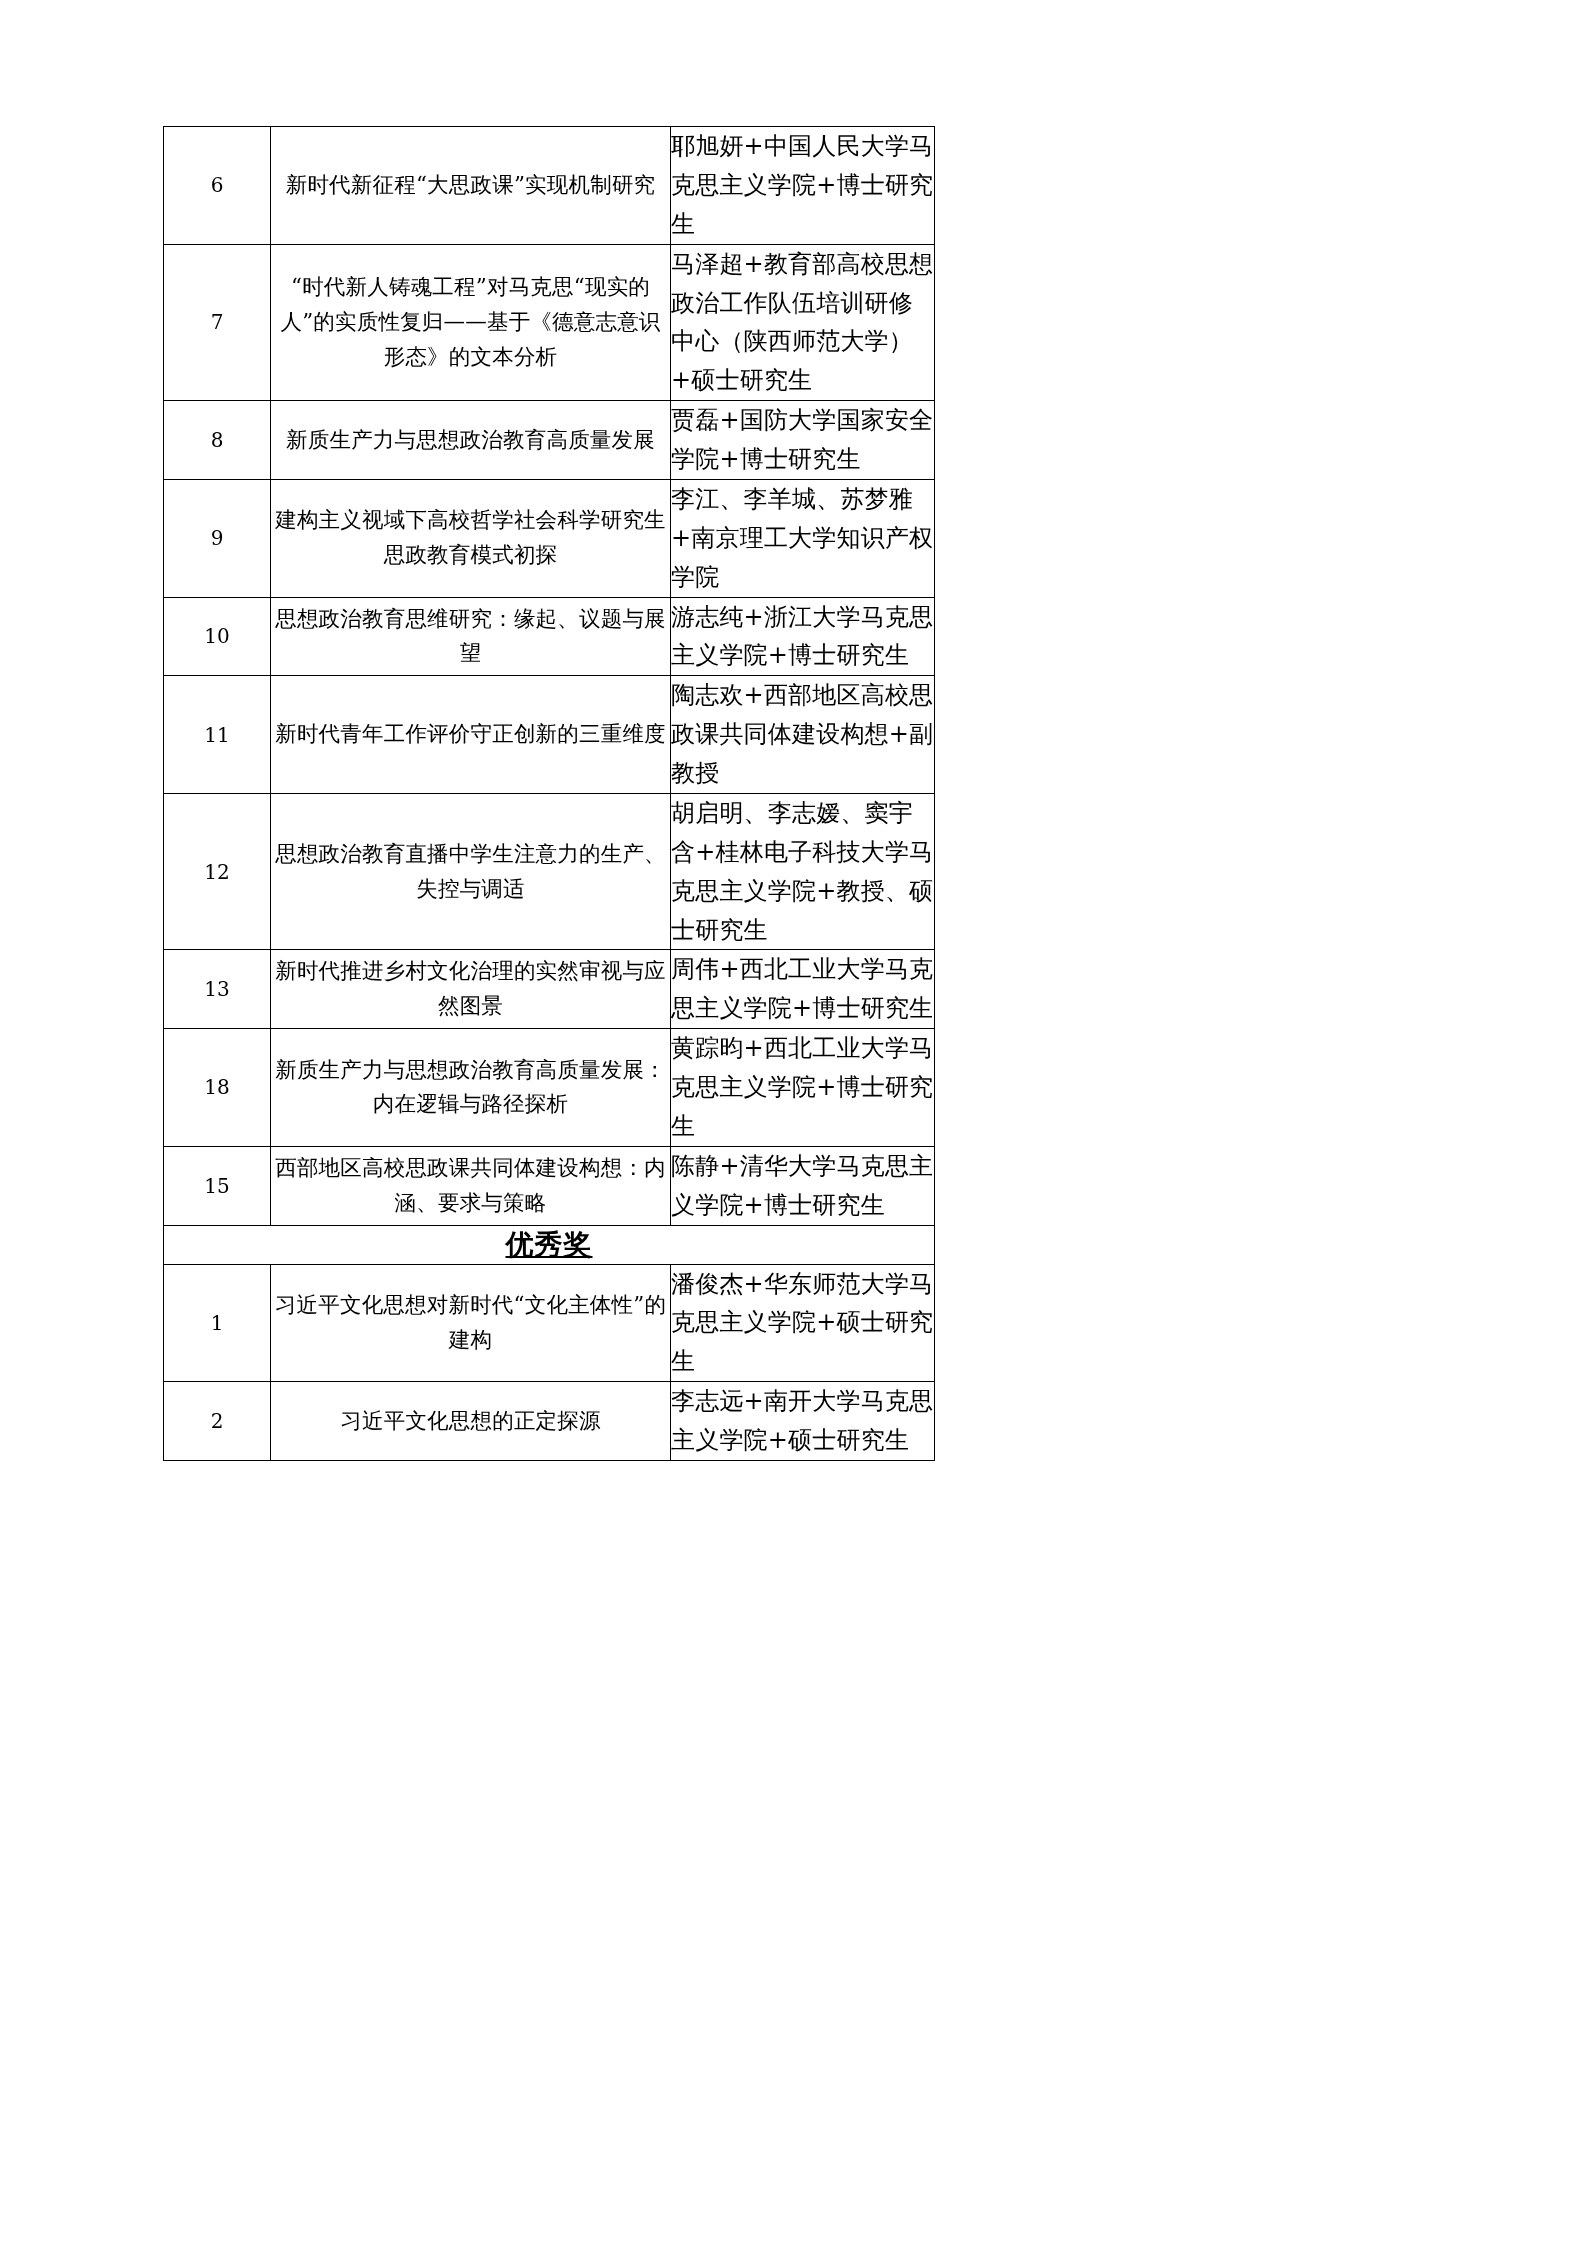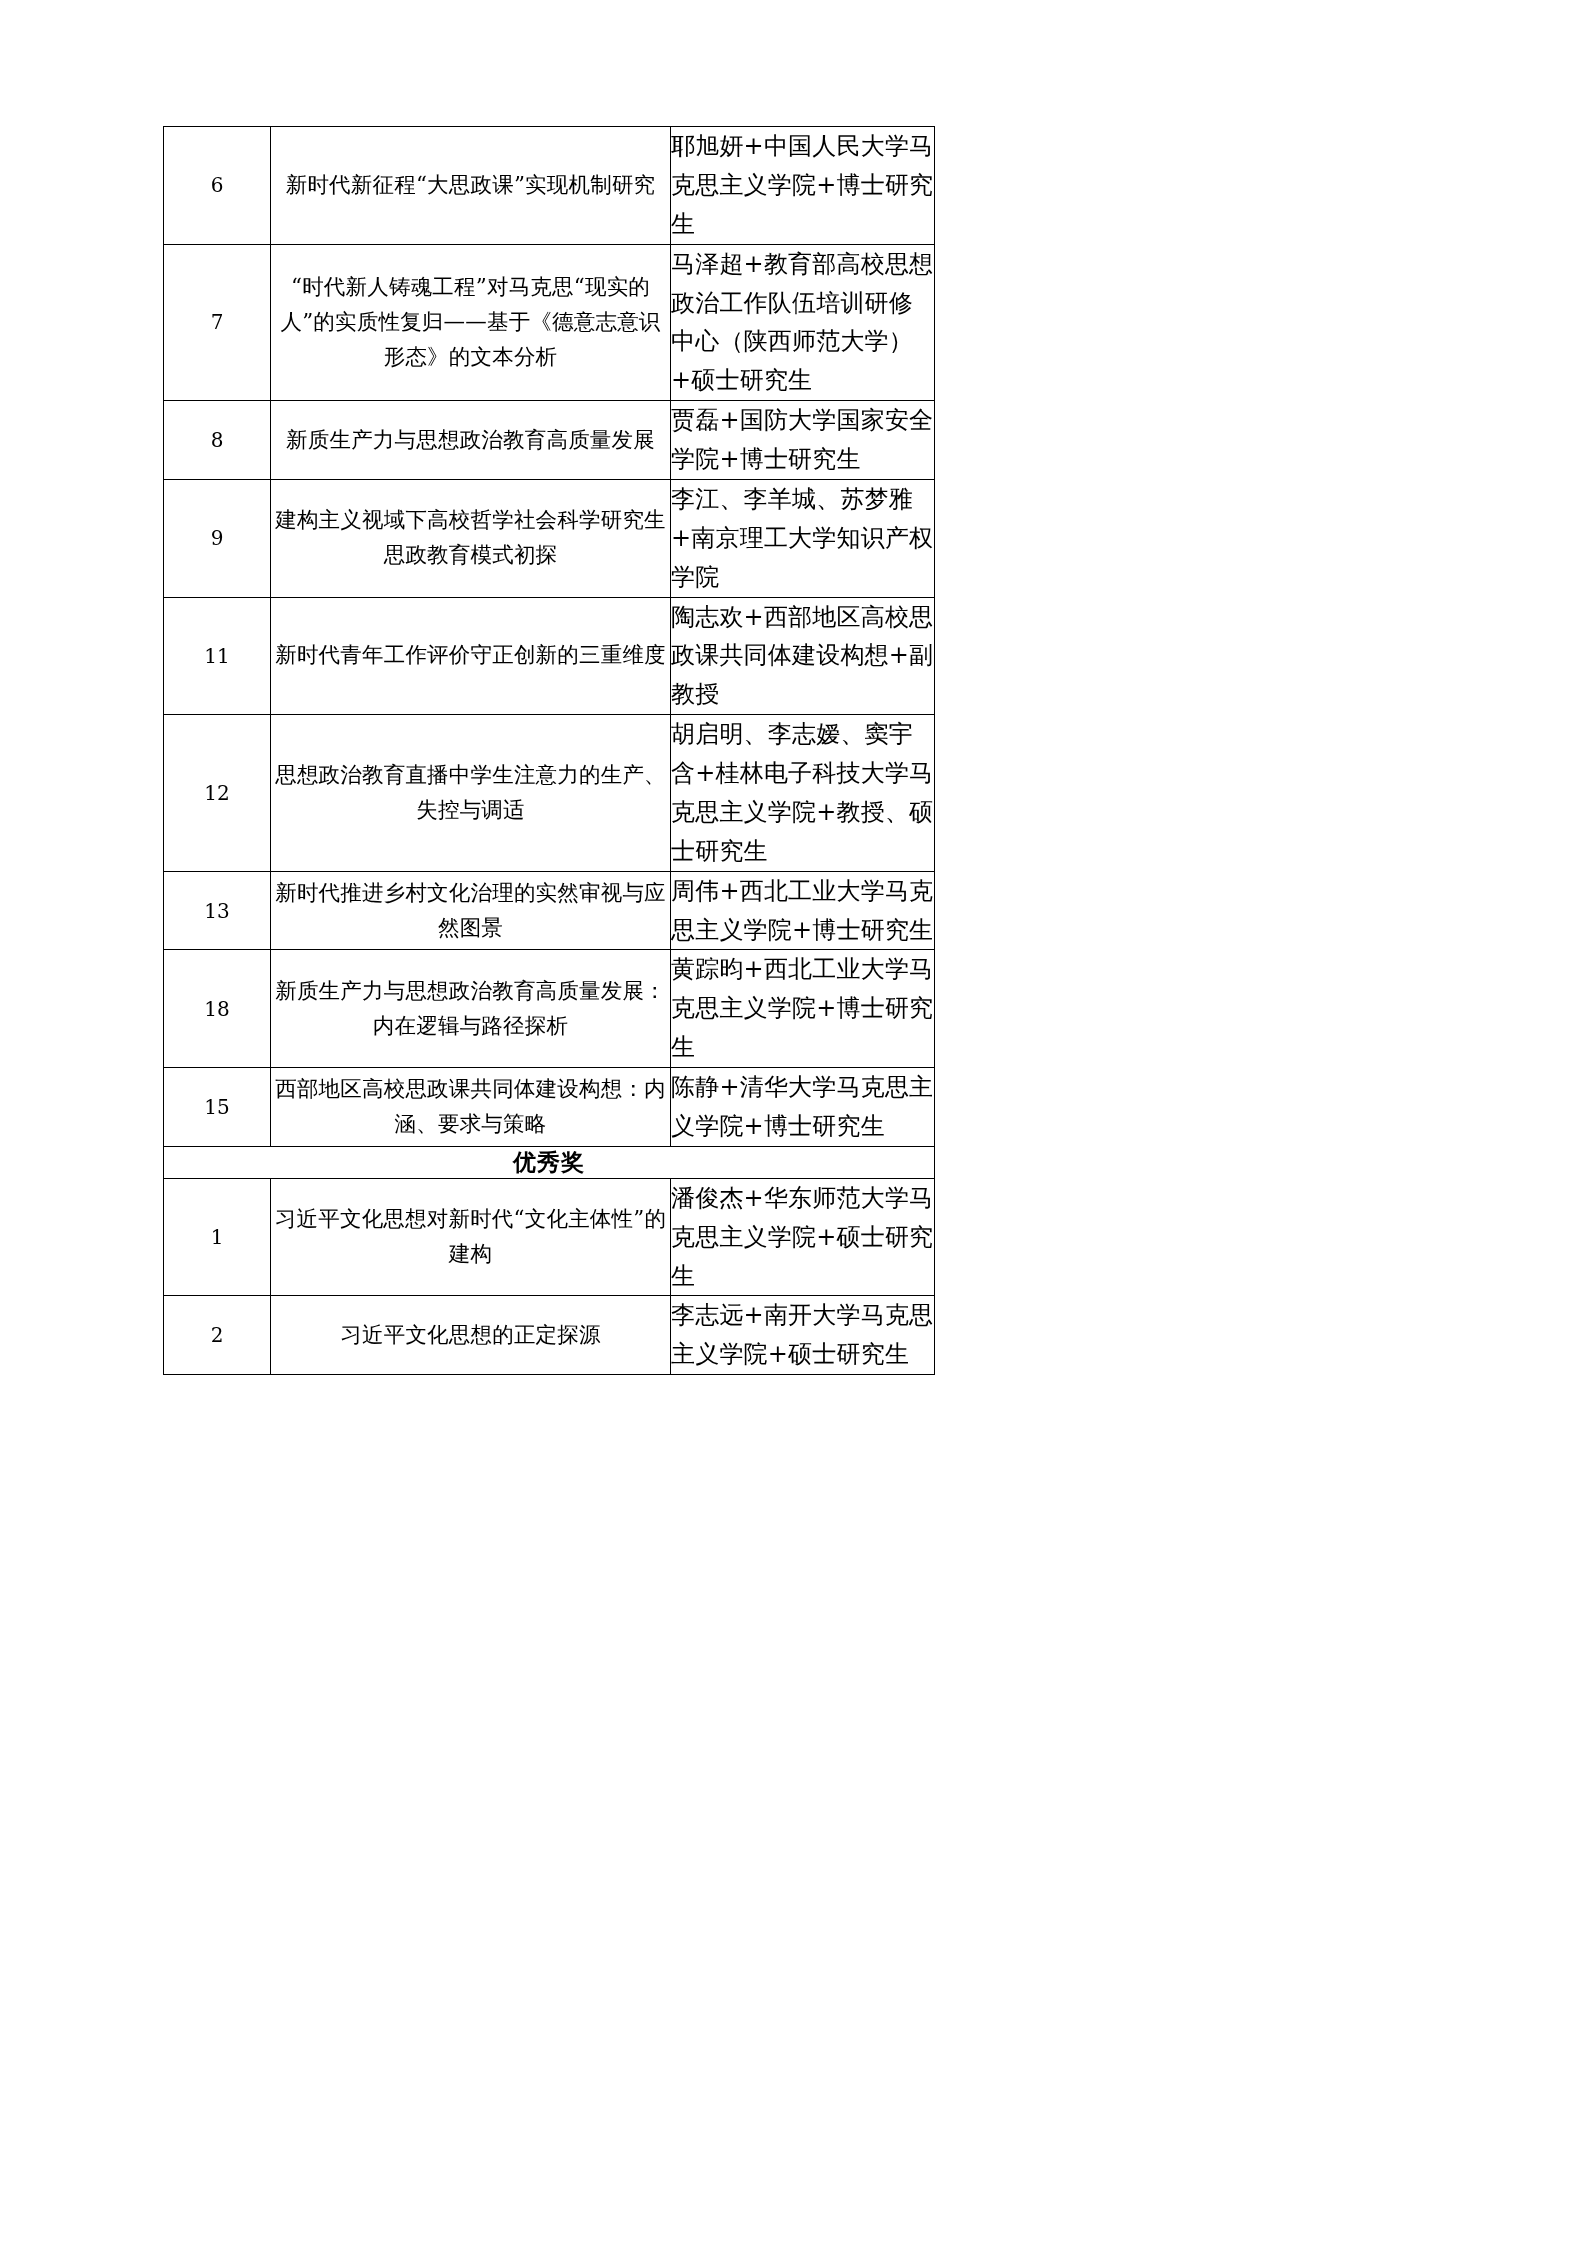--- a/index.html
+++ b/index.html
@@ -56,24 +56,25 @@
   }
   .cell-author {
     text-align: left;
     font-size: 24px;
     line-height: 1.62;
     padding: 11px 8px 11px 9px;
     letter-spacing: 0.2px;
   }
   .section-row td {
     text-align: center;
-    font-size: 23px;
+    font-size: 28px;
     font-weight: bold;
     padding: 14px 0 14px 0;
     letter-spacing: 1px;
+    text-decoration: underline;
   }
 </style>
 </head>
 <body>
 
 <div class="page">
   <div class="table-wrap">
     <table class="award-table">
       <colgroup>
         <col class="c-num">
@@ -93,20 +94,25 @@
           </tr>
           <tr>
             <td class="cell-num">8</td>
             <td class="cell-title">新质生产力与思想政治教育高质量发展</td>
             <td class="cell-author">贾磊+国防大学国家安全学院+博士研究生</td>
           </tr>
           <tr>
             <td class="cell-num">9</td>
             <td class="cell-title">建构主义视域下高校哲学社会科学研究生思政教育模式初探</td>
             <td class="cell-author">李江、李羊城、苏梦雅+南京理工大学知识产权学院</td>
+          </tr>
+          <tr>
+            <td class="cell-num">10</td>
+            <td class="cell-title">思想政治教育思维研究：缘起、议题与展望</td>
+            <td class="cell-author">游志纯+浙江大学马克思主义学院+博士研究生</td>
           </tr>
           <tr>
             <td class="cell-num">11</td>
             <td class="cell-title">新时代青年工作评价守正创新的三重维度</td>
             <td class="cell-author">陶志欢+西部地区高校思政课共同体建设构想+副教授</td>
           </tr>
           <tr>
             <td class="cell-num">12</td>
             <td class="cell-title">思想政治教育直播中学生注意力的生产、失控与调适</td>
             <td class="cell-author">胡启明、李志嫒、窦宇含+桂林电子科技大学马克思主义学院+教授、硕士研究生</td>

